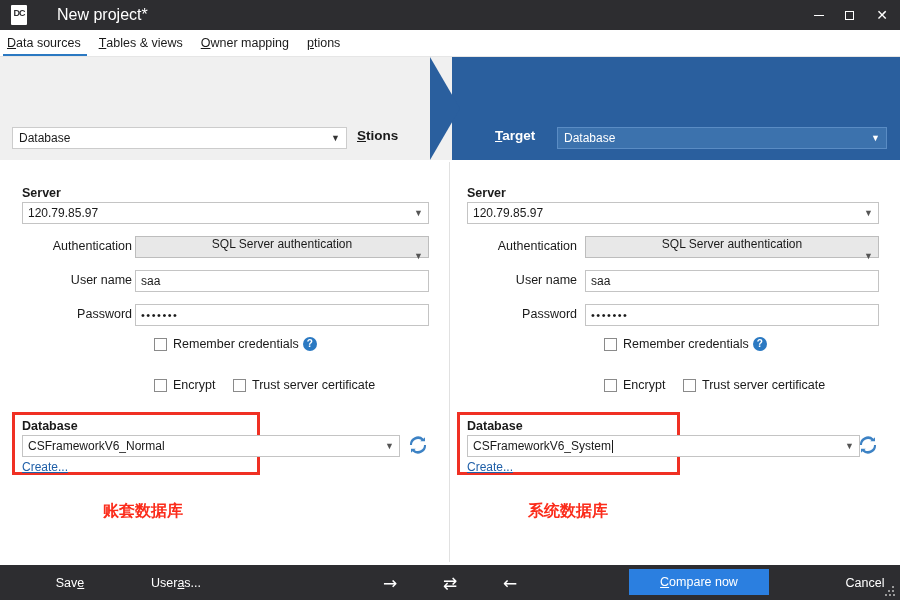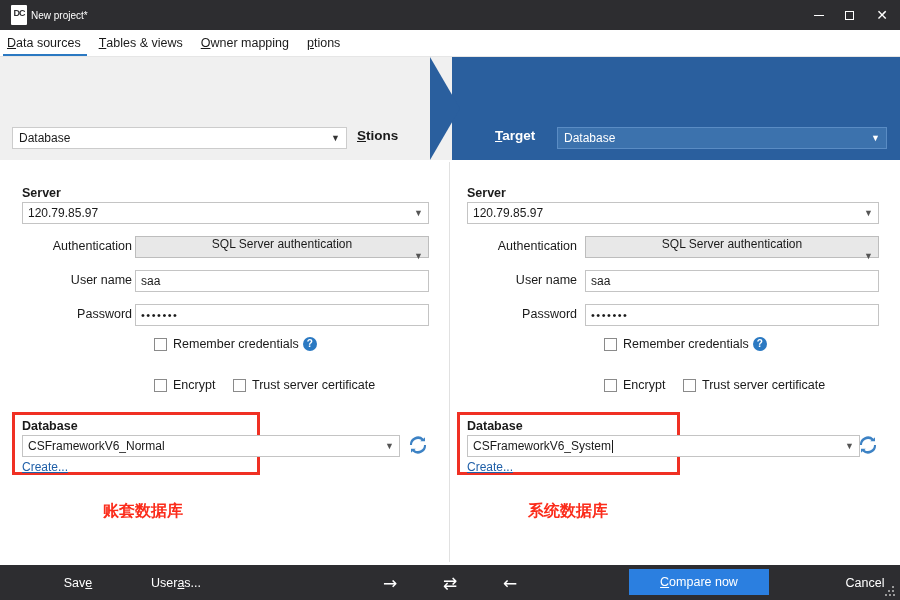--- a/index.html
+++ b/index.html
@@ -24,21 +24,21 @@
   }
   .app-logo {
     width: 16px; height: 20px; margin-left: 11px;
     background: #ffffff; color: #2d2d30;
     font-size: 9px; font-weight: bold; line-height: 16px; text-align: center;
     letter-spacing: -1px;
     font-family: "Liberation Sans", sans-serif;
     border-radius: 1px;
   }
   .title-text {
-    margin-left: 4px; color: #ffffff; font-size: 10px;
+    margin-left: 30px; color: #ffffff; font-size: 16px;
   }
   .win-controls {
     margin-left: auto; display: flex; height: 30px;
   }
   .win-btn {
     width: 30px; height: 30px; display: flex;
     align-items: center; justify-content: center;
     color: #ffffff; font-size: 11px;
   }
   .win-btn.close { width: 36px; }
@@ -408,21 +408,21 @@
       </div>
       <div class="link" style="left:17px; top:300px;">Create...</div>
 
       <div class="cn-note" style="left:78px; top:341px;">系统数据库</div>
     </div>
 
     <div class="vdivider" style="left:449px; top:2px; height:400px; position:absolute;"></div>
   </div>
 
   <div class="footer">
-    <div class="foot-btn" style="left:50px; width:56px;">
+    <div class="foot-btn" style="left:42px; width:56px;">
         <span>Sav</span>
         <span class="mn">e</span>
       </div>
     <div class="foot-btn" style="left:140px; width:72px;">
         <span>User </span>
         <span class="mn">a</span>
         <span>s...</span>
       </div>
 
     <div class="foot-arrow" style="left:370px;">→</div>

